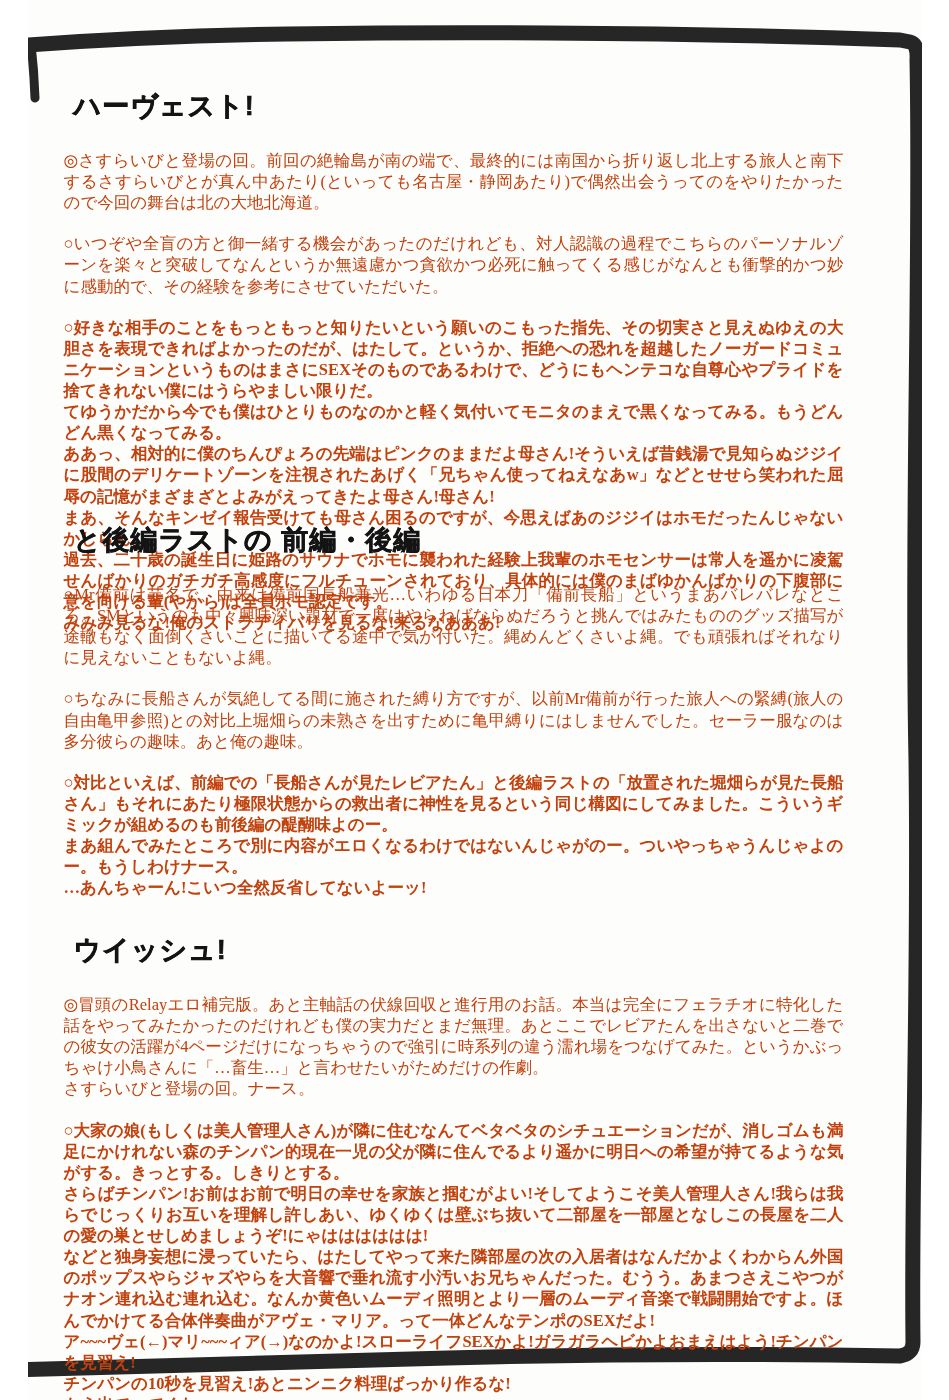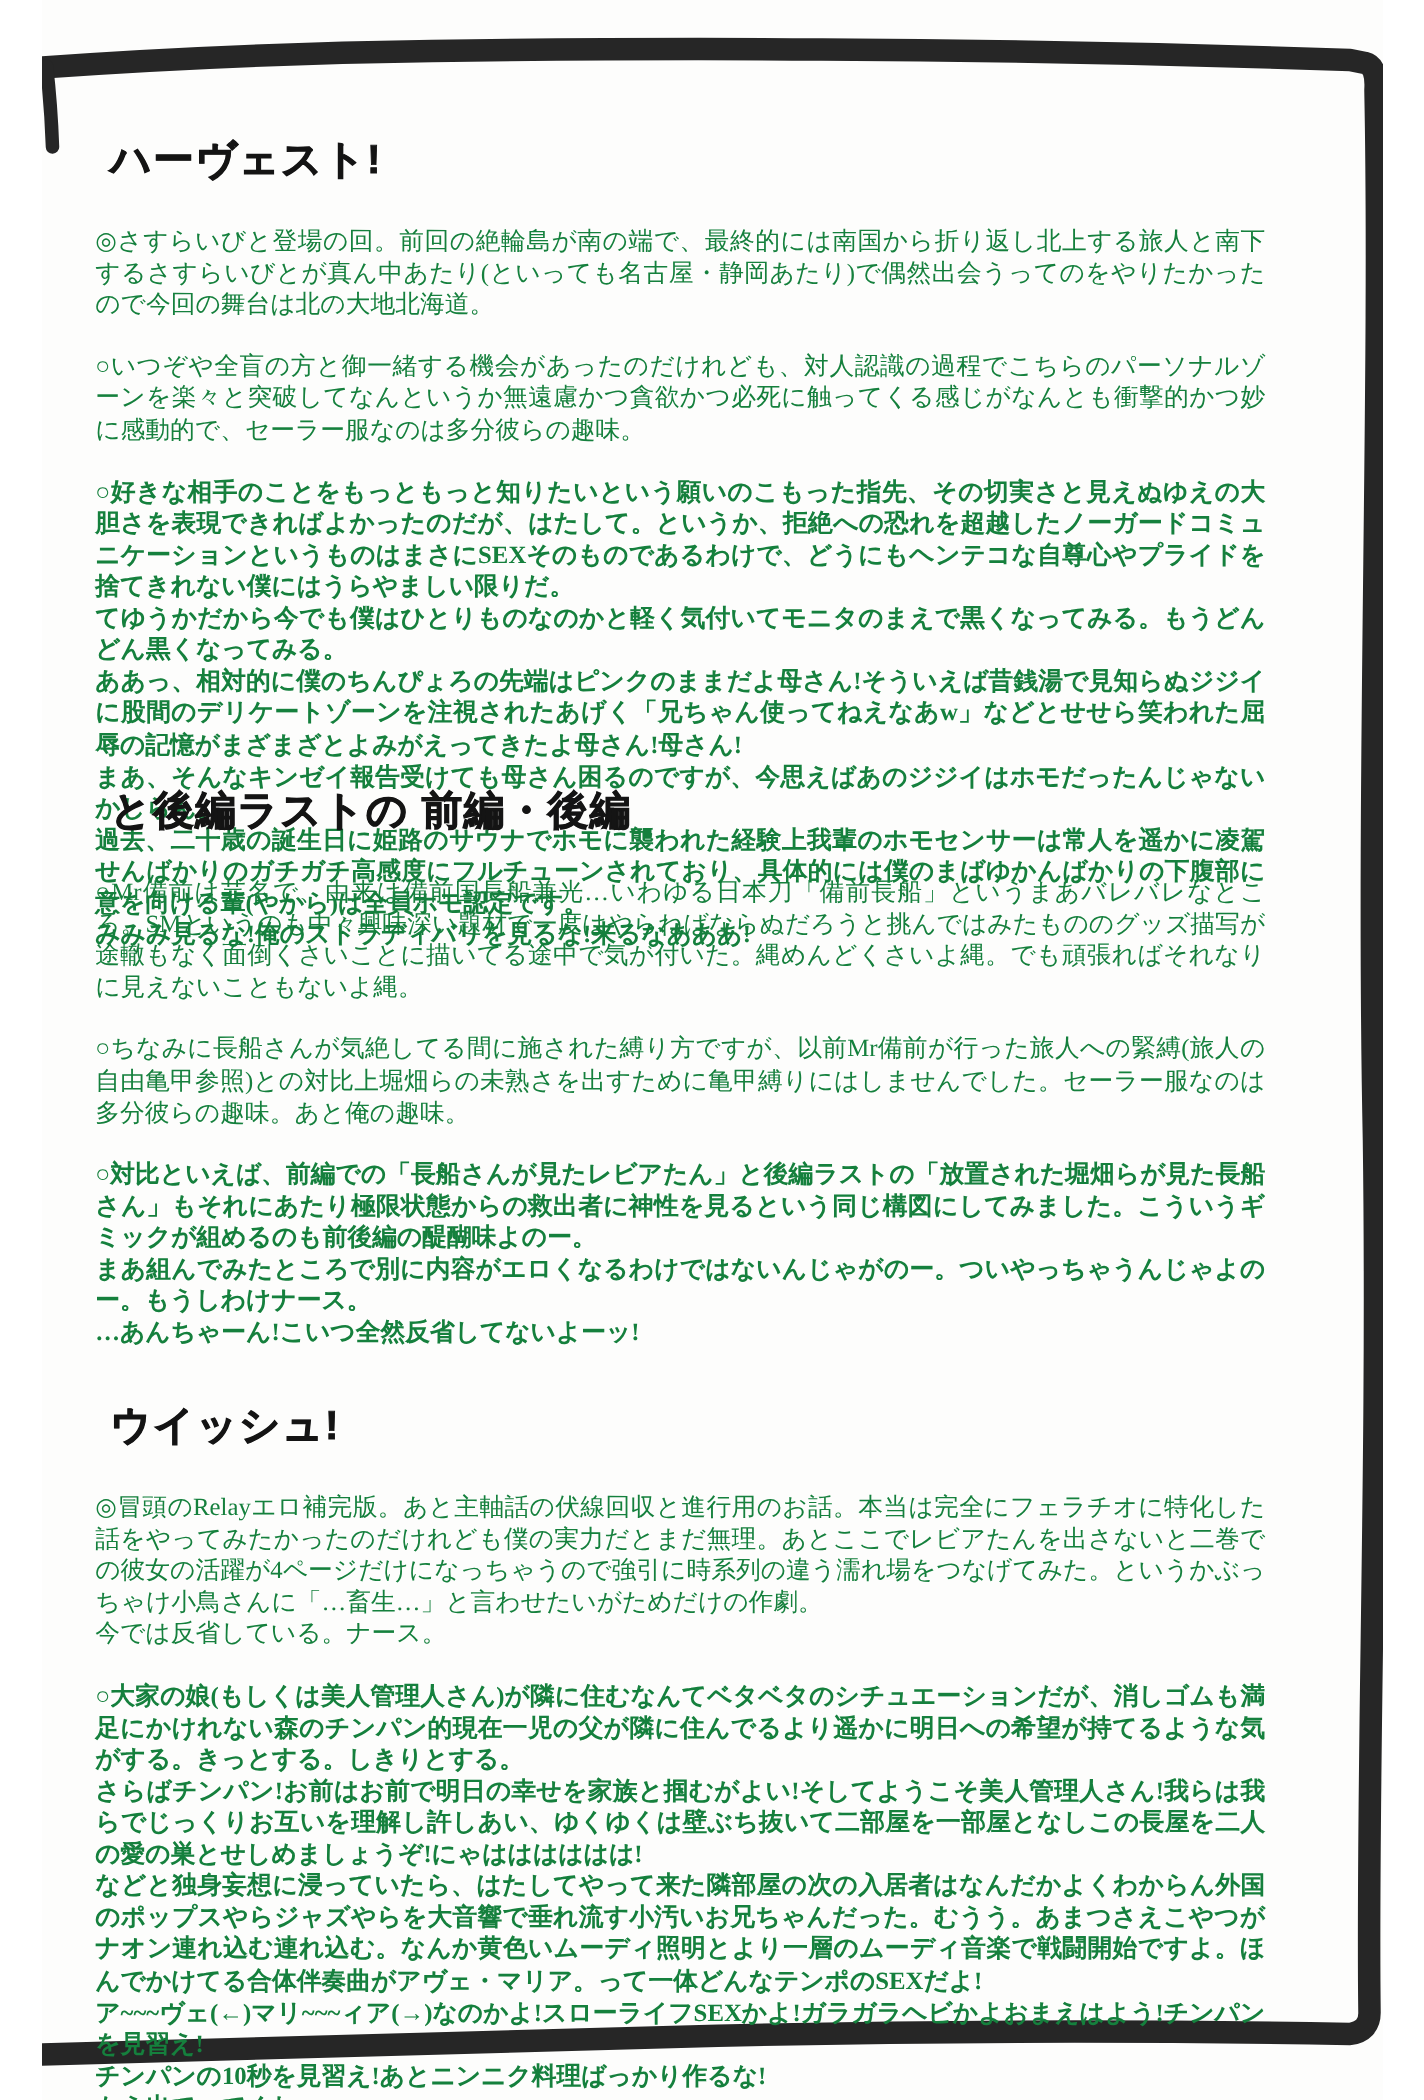--- a/index.html
+++ b/index.html
@@ -39,21 +39,21 @@
     letter-spacing: 1px;
     color: #141414;
     -webkit-text-stroke: 0.6px #141414;
   }
   .section p {
     margin: 0 0 20px 0;
     font-size: 16.5px;
     line-height: 1.28;
     text-align: justify;
     white-space: pre-line;
-    color: #15803d;
+    color: #c2410c;
   }
   .section p:last-child { margin-bottom: 0; font-weight: bold; }
 </style>
 </head>
 <body>
 
 <div class="page">
 
   <svg class="frame-svg" viewBox="0 0 949 1400" xmlns="http://www.w3.org/2000/svg" aria-hidden="true">
 
@@ -68,42 +68,42 @@
              Q 885 1354 872 1356
              Q 640 1352 420 1358
              Q 180 1364 -14 1370" fill="none" stroke="#262626" stroke-width="15" stroke-linecap="round" stroke-linejoin="round"></path>
 
     <path d="M 3 44 Q 6 70 7 98" fill="none" stroke="#262626" stroke-width="9" stroke-linecap="round"></path>
   </svg>
 
   <section class="section section-1">
     <h2>ハーヴェスト!</h2>
     <p>◎さすらいびと登場の回。前回の絶輪島が南の端で、最終的には南国から折り返し北上する旅人と南下するさすらいびとが真ん中あたり(といっても名古屋・静岡あたり)で偶然出会うってのをやりたかったので今回の舞台は北の大地北海道。</p>
-    <p>○いつぞや全盲の方と御一緒する機会があったのだけれども、対人認識の過程でこちらのパーソナルゾーンを楽々と突破してなんというか無遠慮かつ貪欲かつ必死に触ってくる感じがなんとも衝撃的かつ妙に感動的で、セーラー服なのは多分彼らの趣味。</p>
+    <p>○いつぞや全盲の方と御一緒する機会があったのだけれども、対人認識の過程でこちらのパーソナルゾーンを楽々と突破してなんというか無遠慮かつ貪欲かつ必死に触ってくる感じがなんとも衝撃的かつ妙に感動的で、その経験を参考にさせていただいた。</p>
     <p>○好きな相手のことをもっともっと知りたいという願いのこもった指先、その切実さと見えぬゆえの大胆さを表現できればよかったのだが、はたして。というか、拒絶への恐れを超越したノーガードコミュニケーションというものはまさにSEXそのものであるわけで、どうにもヘンテコな自尊心やプライドを捨てきれない僕にはうらやましい限りだ。
 てゆうかだから今でも僕はひとりものなのかと軽く気付いてモニタのまえで黒くなってみる。もうどんどん黒くなってみる。
 ああっ、相対的に僕のちんぴょろの先端はピンクのままだよ母さん!そういえば昔銭湯で見知らぬジジイに股間のデリケートゾーンを注視されたあげく「兄ちゃん使ってねえなあw」などとせせら笑われた屈辱の記憶がまざまざとよみがえってきたよ母さん!母さん!
 まあ、そんなキンゼイ報告受けても母さん困るのですが、今思えばあのジジイはホモだったんじゃないかしらん。
 過去、二十歳の誕生日に姫路のサウナでホモに襲われた経験上我輩のホモセンサーは常人を遥かに凌駕せんばかりのガチガチ高感度にフルチューンされており、具体的には僕のまばゆかんばかりの下腹部に意を向ける輩(やから)は全員ホモ認定です。
 みみみ見るな!俺のストラディバリを見るな!来るなあああ!</p>
   </section>
 
   <section class="section section-2">
     <h2>と後編ラストの 前編・後編</h2>
     <p>○Mr備前は芸名で、由来は備前国長船兼光…いわゆる日本刀「備前長船」というまあバレバレなところ。SMというのも中々興味深い題材で一度はやらねばならぬだろうと挑んではみたもののグッズ描写が途轍もなく面倒くさいことに描いてる途中で気が付いた。縄めんどくさいよ縄。でも頑張ればそれなりに見えないこともないよ縄。</p>
     <p>○ちなみに長船さんが気絶してる間に施された縛り方ですが、以前Mr備前が行った旅人への緊縛(旅人の自由亀甲参照)との対比上堀畑らの未熟さを出すために亀甲縛りにはしませんでした。セーラー服なのは多分彼らの趣味。あと俺の趣味。</p>
     <p>○対比といえば、前編での「長船さんが見たレビアたん」と後編ラストの「放置された堀畑らが見た長船さん」もそれにあたり極限状態からの救出者に神性を見るという同じ構図にしてみました。こういうギミックが組めるのも前後編の醍醐味よのー。
 まあ組んでみたところで別に内容がエロくなるわけではないんじゃがのー。ついやっちゃうんじゃよのー。もうしわけナース。
 …あんちゃーん!こいつ全然反省してないよーッ!</p>
   </section>
 
   <section class="section section-3">
     <h2>ウイッシュ!</h2>
     <p>◎冒頭のRelayエロ補完版。あと主軸話の伏線回収と進行用のお話。本当は完全にフェラチオに特化した話をやってみたかったのだけれども僕の実力だとまだ無理。あとここでレビアたんを出さないと二巻での彼女の活躍が4ページだけになっちゃうので強引に時系列の違う濡れ場をつなげてみた。というかぶっちゃけ小鳥さんに「…畜生…」と言わせたいがためだけの作劇。
-今では反省している。ナース。</p>
+さすらいびと登場の回。ナース。</p>
     <p>○大家の娘(もしくは美人管理人さん)が隣に住むなんてベタベタのシチュエーションだが、消しゴムも満足にかけれない森のチンパン的現在一児の父が隣に住んでるより遥かに明日への希望が持てるような気がする。きっとする。しきりとする。
 さらばチンパン!お前はお前で明日の幸せを家族と掴むがよい!そしてようこそ美人管理人さん!我らは我らでじっくりお互いを理解し許しあい、ゆくゆくは壁ぶち抜いて二部屋を一部屋となしこの長屋を二人の愛の巣とせしめましょうぞ!にゃはははははは!
 などと独身妄想に浸っていたら、はたしてやって来た隣部屋の次の入居者はなんだかよくわからん外国のポップスやらジャズやらを大音響で垂れ流す小汚いお兄ちゃんだった。むうう。あまつさえこやつがナオン連れ込む連れ込む。なんか黄色いムーディ照明とより一層のムーディ音楽で戦闘開始ですよ。ほんでかけてる合体伴奏曲がアヴェ・マリア。って一体どんなテンポのSEXだよ!
 ア~~~ヴェ(←)マリ~~~ィア(→)なのかよ!スローライフSEXかよ!ガラガラヘビかよおまえはよう!チンパンを見習え!
 チンパンの10秒を見習え!あとニンニク料理ばっかり作るな!
 もう出てってくれー。
 俺の美人管理人さんを返せー。</p>
   </section>
 
 </div>

